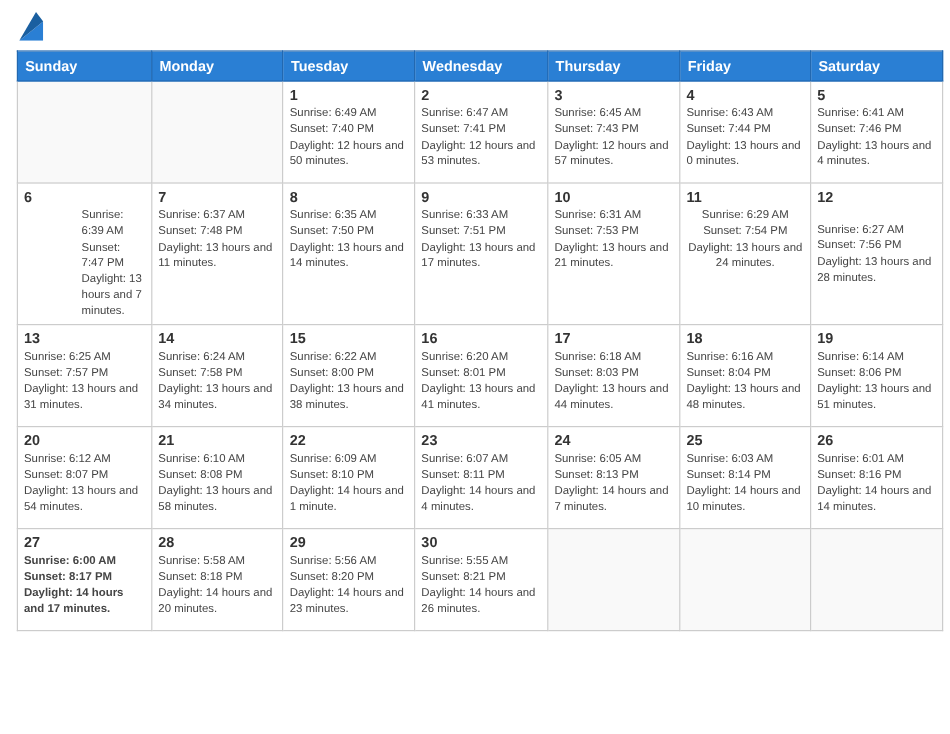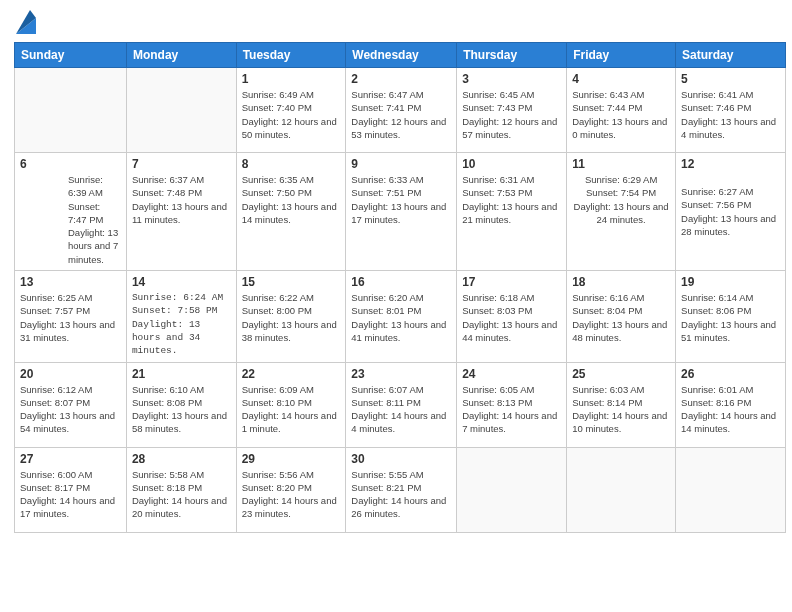--- a/index.html
+++ b/index.html
@@ -215,21 +215,21 @@
         </tr>
         <tr>
           <td>
             <span class="day-num">13</span>
             <div class="day-info" style="white-space: pre-line;">Sunrise: 6:25 AM
 Sunset: 7:57 PM
 Daylight: 13 hours and 31 minutes.</div>
           </td>
           <td>
             <span class="day-num">14</span>
-            <div class="day-info" style="white-space: pre-line; font-family: Liberation Mono, monospace;">Sunrise: 6:24 AM
+            <div class="day-info" style="white-space: pre-line;">Sunrise: 6:24 AM
 Sunset: 7:58 PM
 Daylight: 13 hours and 34 minutes.</div>
           </td>
           <td>
             <span class="day-num">15</span>
             <div class="day-info" style="white-space: pre-line;">Sunrise: 6:22 AM
 Sunset: 8:00 PM
 Daylight: 13 hours and 38 minutes.</div>
           </td>
           <td>
@@ -297,21 +297,21 @@
           <td>
             <span class="day-num">26</span>
             <div class="day-info" style="white-space: pre-line;">Sunrise: 6:01 AM
 Sunset: 8:16 PM
 Daylight: 14 hours and 14 minutes.</div>
           </td>
         </tr>
         <tr>
           <td>
             <span class="day-num">27</span>
-            <div class="day-info" style="white-space: pre-line;">Sunrise: 6:00 AM
+            <div class="day-info" style="white-space: pre-line; font-weight: bold;">Sunrise: 6:00 AM
 Sunset: 8:17 PM
 Daylight: 14 hours and 17 minutes.</div>
           </td>
           <td>
             <span class="day-num">28</span>
             <div class="day-info" style="white-space: pre-line;">Sunrise: 5:58 AM
 Sunset: 8:18 PM
 Daylight: 14 hours and 20 minutes.</div>
           </td>
           <td>

